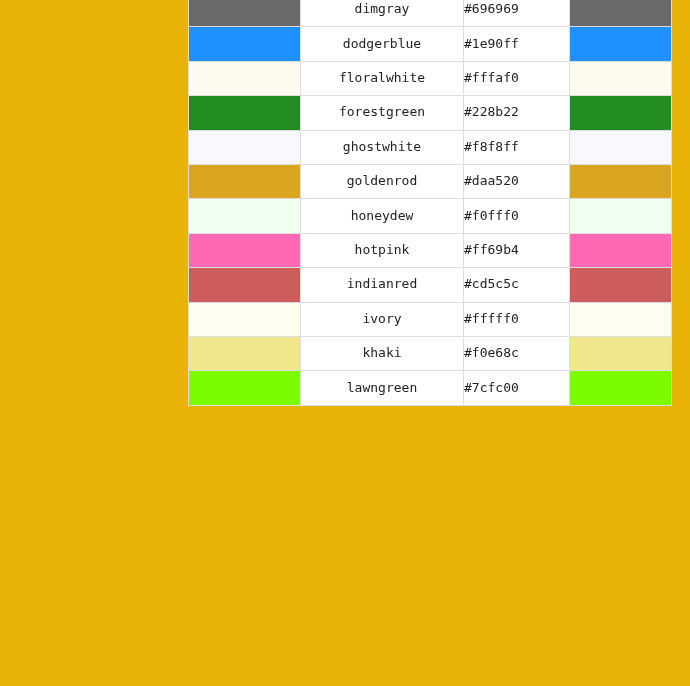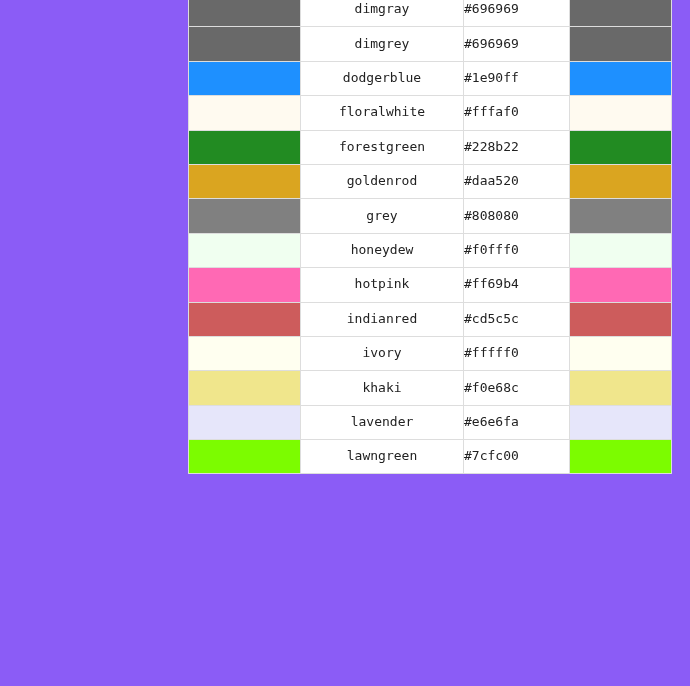--- a/index.html
+++ b/index.html
@@ -12,21 +12,21 @@
     height: 686px;
     overflow: hidden;
     font-family: "DejaVu Sans Mono", "Liberation Mono", monospace;
   }
 
   #viewport {
     position: relative;
     width: 690px;
     height: 686px;
     overflow: hidden;
-    background: #8b5cf6;
+    background: #eab308;
   }
 
   
   #table-scroll {
     position: absolute;
     left: 188px;
     top: -8px;
     width: 483px;
   }
 
@@ -89,54 +89,48 @@
         <col class="c-swatch-right">
       </colgroup>
       <tbody id="table-body">
           <tr>
             <td class="swatch" title="dimgray" style="background-color: rgb(105, 105, 105);"></td>
             <td class="name">dimgray</td>
             <td class="hex">#696969</td>
             <td class="swatch" title="dimgray" style="background-color: rgb(105, 105, 105);"></td>
           </tr>
           <tr>
-            <td class="swatch" title="dimgrey" style="background-color: rgb(105, 105, 105);"></td>
-            <td class="name">dimgrey</td>
-            <td class="hex">#696969</td>
-            <td class="swatch" title="dimgrey" style="background-color: rgb(105, 105, 105);"></td>
-          </tr>
-          <tr>
             <td class="swatch" title="dodgerblue" style="background-color: rgb(30, 144, 255);"></td>
             <td class="name">dodgerblue</td>
             <td class="hex">#1e90ff</td>
             <td class="swatch" title="dodgerblue" style="background-color: rgb(30, 144, 255);"></td>
           </tr>
           <tr>
             <td class="swatch" title="floralwhite" style="background-color: rgb(255, 250, 240);"></td>
             <td class="name">floralwhite</td>
             <td class="hex">#fffaf0</td>
             <td class="swatch" title="floralwhite" style="background-color: rgb(255, 250, 240);"></td>
           </tr>
           <tr>
             <td class="swatch" title="forestgreen" style="background-color: rgb(34, 139, 34);"></td>
             <td class="name">forestgreen</td>
             <td class="hex">#228b22</td>
             <td class="swatch" title="forestgreen" style="background-color: rgb(34, 139, 34);"></td>
           </tr>
           <tr>
+            <td class="swatch" title="ghostwhite" style="background-color: rgb(248, 248, 255);"></td>
+            <td class="name">ghostwhite</td>
+            <td class="hex">#f8f8ff</td>
+            <td class="swatch" title="ghostwhite" style="background-color: rgb(248, 248, 255);"></td>
+          </tr>
+          <tr>
             <td class="swatch" title="goldenrod" style="background-color: rgb(218, 165, 32);"></td>
             <td class="name">goldenrod</td>
             <td class="hex">#daa520</td>
             <td class="swatch" title="goldenrod" style="background-color: rgb(218, 165, 32);"></td>
-          </tr>
-          <tr>
-            <td class="swatch" title="grey" style="background-color: rgb(128, 128, 128);"></td>
-            <td class="name">grey</td>
-            <td class="hex">#808080</td>
-            <td class="swatch" title="grey" style="background-color: rgb(128, 128, 128);"></td>
           </tr>
           <tr>
             <td class="swatch" title="honeydew" style="background-color: rgb(240, 255, 240);"></td>
             <td class="name">honeydew</td>
             <td class="hex">#f0fff0</td>
             <td class="swatch" title="honeydew" style="background-color: rgb(240, 255, 240);"></td>
           </tr>
           <tr>
             <td class="swatch" title="hotpink" style="background-color: rgb(255, 105, 180);"></td>
             <td class="name">hotpink</td>
@@ -155,26 +149,20 @@
             <td class="hex">#fffff0</td>
             <td class="swatch" title="ivory" style="background-color: rgb(255, 255, 240);"></td>
           </tr>
           <tr>
             <td class="swatch" title="khaki" style="background-color: rgb(240, 230, 140);"></td>
             <td class="name">khaki</td>
             <td class="hex">#f0e68c</td>
             <td class="swatch" title="khaki" style="background-color: rgb(240, 230, 140);"></td>
           </tr>
           <tr>
-            <td class="swatch" title="lavender" style="background-color: rgb(230, 230, 250);"></td>
-            <td class="name">lavender</td>
-            <td class="hex">#e6e6fa</td>
-            <td class="swatch" title="lavender" style="background-color: rgb(230, 230, 250);"></td>
-          </tr>
-          <tr>
             <td class="swatch" title="lawngreen" style="background-color: rgb(124, 252, 0);"></td>
             <td class="name">lawngreen</td>
             <td class="hex">#7cfc00</td>
             <td class="swatch" title="lawngreen" style="background-color: rgb(124, 252, 0);"></td>
           </tr>
         </tbody>
     </table>
   </div>
 </div>
 

